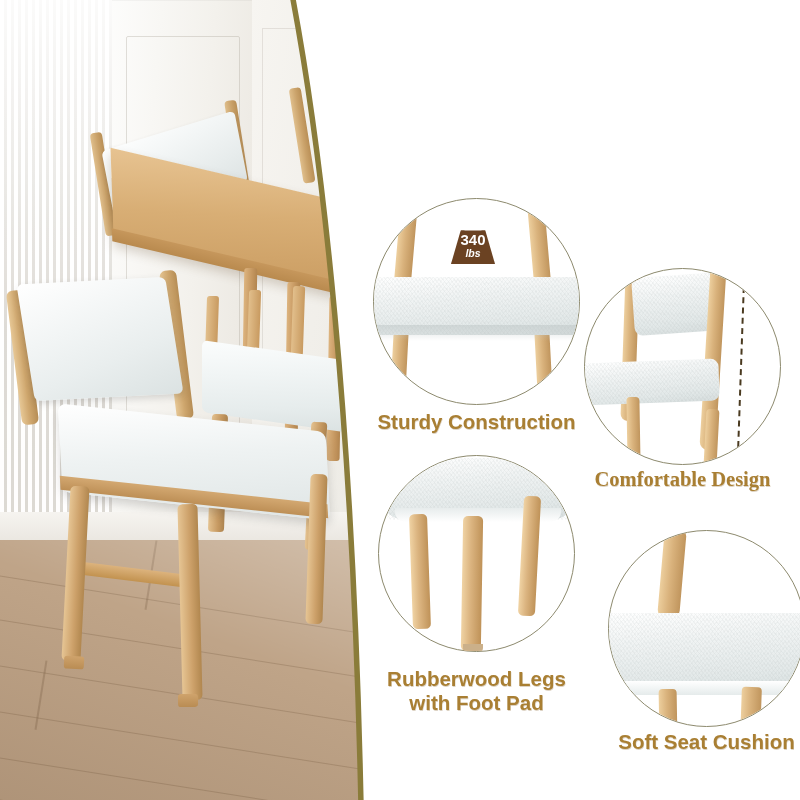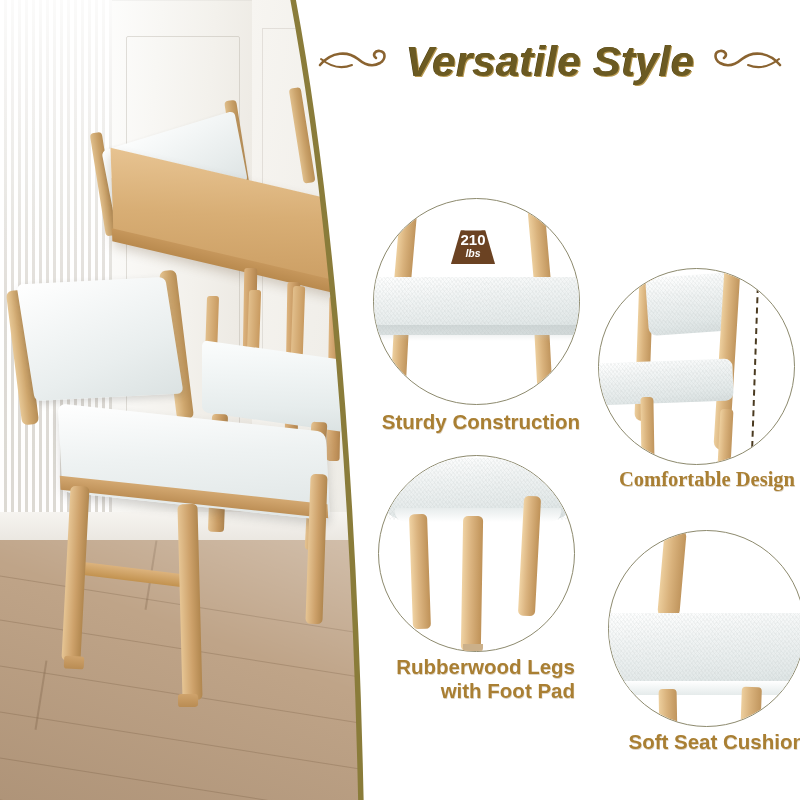--- a/index.html
+++ b/index.html
@@ -120,21 +120,21 @@
   }
   .badge span{color:#ffffff;font-size:27px;font-weight:bold;letter-spacing:.3px;}
 
   
   .feature{position:absolute;}
   .circle{
     position:relative;border-radius:50%;overflow:hidden;
     border:1.4px solid #8d8a6e;background:#ffffff;
   }
   .flabel{
-    position:absolute;width:100%;text-align:right;
+    position:absolute;width:100%;text-align:center;
     color:#a97f33;font-size:20.5px;font-weight:bold;line-height:1.15;
     text-shadow:.5px .5px 0 rgba(120,80,20,.25);
     white-space:pre-line;
   }
 
   
   .cush{position:absolute;border-radius:10px;
     background:linear-gradient(175deg,#ffffff 0%,#f0f3f3 35%,#e2e8e8 78%,#d6dddd 100%);}
   .cush:after{content:"";position:absolute;inset:0;border-radius:10px;opacity:.30;
     background:repeating-linear-gradient(52deg,rgba(175,185,185,.38) 0 1px,transparent 1px 3px),
@@ -162,21 +162,21 @@
     display:flex;flex-direction:column;align-items:center;justify-content:center;
     box-shadow:0 1px 2px rgba(0,0,0,.25);}
   .whandle{position:absolute;left:50%;top:-8px;transform:translateX(-50%);
     width:17px;height:15px;border:4px solid #6b4222;border-radius:50% 50% 0 0;border-bottom:none;
     background:transparent;}
   .wnum{color:#fff;font-size:15px;font-weight:bold;line-height:1;margin-top:2px;}
   .wunit{color:#fff;font-size:10.5px;font-weight:bold;font-style:italic;line-height:1;margin-top:1px;}
   .f1 .flabel{left:0;top:212px;}
 
   
-  .f2{left:598px;top:268px;font-family:Liberation Serif, serif;}
+  .f2{left:584px;top:268px;font-family:Liberation Serif, serif;}
   .f2 .circle{width:195px;height:195px;}
   .f2 .backpad{left:48px;top:6px;width:88px;height:58px;border-radius:8px;transform:rotate(-4deg);}
   .f2 .stile-l{left:38px;top:2px;width:14px;height:150px;transform:rotate(2deg);border-radius:7px;}
   .f2 .stile-r{left:120px;top:-4px;width:16px;height:185px;transform:rotate(3.5deg);border-radius:8px;}
   .f2 .seat2{left:-6px;top:92px;width:140px;height:42px;border-radius:8px;transform:rotate(-2deg);}
   .f2 .leg-f{left:42px;top:128px;width:13px;height:70px;transform:rotate(-1deg);}
   .f2 .leg-b{left:120px;top:140px;width:13px;height:58px;transform:rotate(3deg);}
   .f2 .dash{position:absolute;left:155px;top:18px;width:0;height:160px;
     border-left:2px dashed #4a3a20;transform:rotate(2deg);}
   .f2 .flabel{left:0;top:200px;}
@@ -187,21 +187,21 @@
   .f3 .seat3{left:4px;top:2px;width:190px;height:62px;border-radius:50% 50% 12% 12%/70% 70% 30% 30%;}
   .f3 .seat3b{position:absolute;left:16px;top:52px;width:166px;height:14px;
     background:linear-gradient(180deg,#e7ecec,#ffffff);border-radius:0 0 10px 10px;}
   .f3 .leg{position:absolute;border-radius:5px;
     background:linear-gradient(90deg,#f0d3a4 0%,#dbb480 42%,#bf9258 100%);}
   .f3 .lg1{left:32px;top:58px;width:18px;height:115px;transform:rotate(-2deg);}
   .f3 .lg2{left:83px;top:60px;width:20px;height:135px;transform:rotate(1deg);}
   .f3 .lg3{left:142px;top:40px;width:17px;height:120px;transform:rotate(3deg);}
   .f3 .pad{position:absolute;left:84px;top:188px;width:20px;height:9px;border-radius:0 0 5px 5px;
     background:#cbb08a;}
-  .f3 .flabel{left:0;top:200px;}
+  .f3 .flabel{left:0;top:212px;}
 
   
   .f4{left:608px;top:530px;}
   .f4 .circle{width:195px;height:195px;}
   .f4 .stile4{left:52px;top:-4px;width:22px;height:92px;transform:rotate(5deg);border-radius:9px;}
   .f4 .cush4{left:-18px;top:82px;width:232px;height:78px;border-radius:16px 16px 26px 26px;}
   .f4 .lip{position:absolute;left:-18px;top:150px;width:232px;height:14px;
     background:linear-gradient(180deg,#ffffff,#e5ebeb);}
   .f4 .leg4l{left:50px;top:158px;width:18px;height:50px;transform:rotate(-1deg);}
   .f4 .leg4r{left:132px;top:156px;width:20px;height:52px;transform:rotate(2deg);}
@@ -270,49 +270,34 @@
         <div class="foot" style="left:56px;top:388px;transform:rotate(3deg);"></div>
         <div class="foot" style="left:170px;top:426px;transform:rotate(-1deg);"></div>
       </div>
     </div>
   </div>
 
   <svg class="divider" viewBox="0 0 420 800">
     <path d="M292,-6 C322,152 353,420 361,806" fill="none" stroke="#8a7c3a" stroke-width="5.5" stroke-linecap="round"></path>
   </svg>
 
-  <div class="header">
-    <svg class="flourish" width="74" height="34" viewBox="0 0 74 34">
-      <path d="M2,20 C14,6 30,6 40,14 C47,20 55,22 62,18 C68,14 68,7 62,6 C57,5 54,10 58,13" fill="none" stroke="#8a6330" stroke-width="2.6" stroke-linecap="round"></path>
-      <path d="M3,14 C13,22 24,24 34,20" fill="none" stroke="#8a6330" stroke-width="2" stroke-linecap="round"></path>
-    </svg>
-
-    <div class="title">Versatile Style</div>
-
-    <svg class="flourish" width="74" height="34" viewBox="0 0 74 34">
-      <g transform="translate(74,0) scale(-1,1)">
-        <path d="M2,20 C14,6 30,6 40,14 C47,20 55,22 62,18 C68,14 68,7 62,6 C57,5 54,10 58,13" fill="none" stroke="#8a6330" stroke-width="2.6" stroke-linecap="round"></path>
-        <path d="M3,14 C13,22 24,24 34,20" fill="none" stroke="#8a6330" stroke-width="2" stroke-linecap="round"></path>
-      </g>
-    </svg>
-  </div>
 
 
   <div class="feature f1">
     <div class="circle">
       <div class="wood post-l"></div>
       <div class="wood post-r"></div>
       <div class="wood post-bl"></div>
       <div class="wood post-br"></div>
       <div class="cush seat"></div>
       <div class="seat-shadow"></div>
       <div class="weight">
         <div class="wicon">
           <div class="whandle"></div>
-          <div class="wnum">210</div>
+          <div class="wnum">340</div>
           <div class="wunit">lbs</div>
         </div>
       </div>
     </div>
     <div class="flabel">Sturdy Construction</div>
   </div>
 
   <div class="feature f2">
     <div class="circle">
       <div class="wood stile-l"></div>

